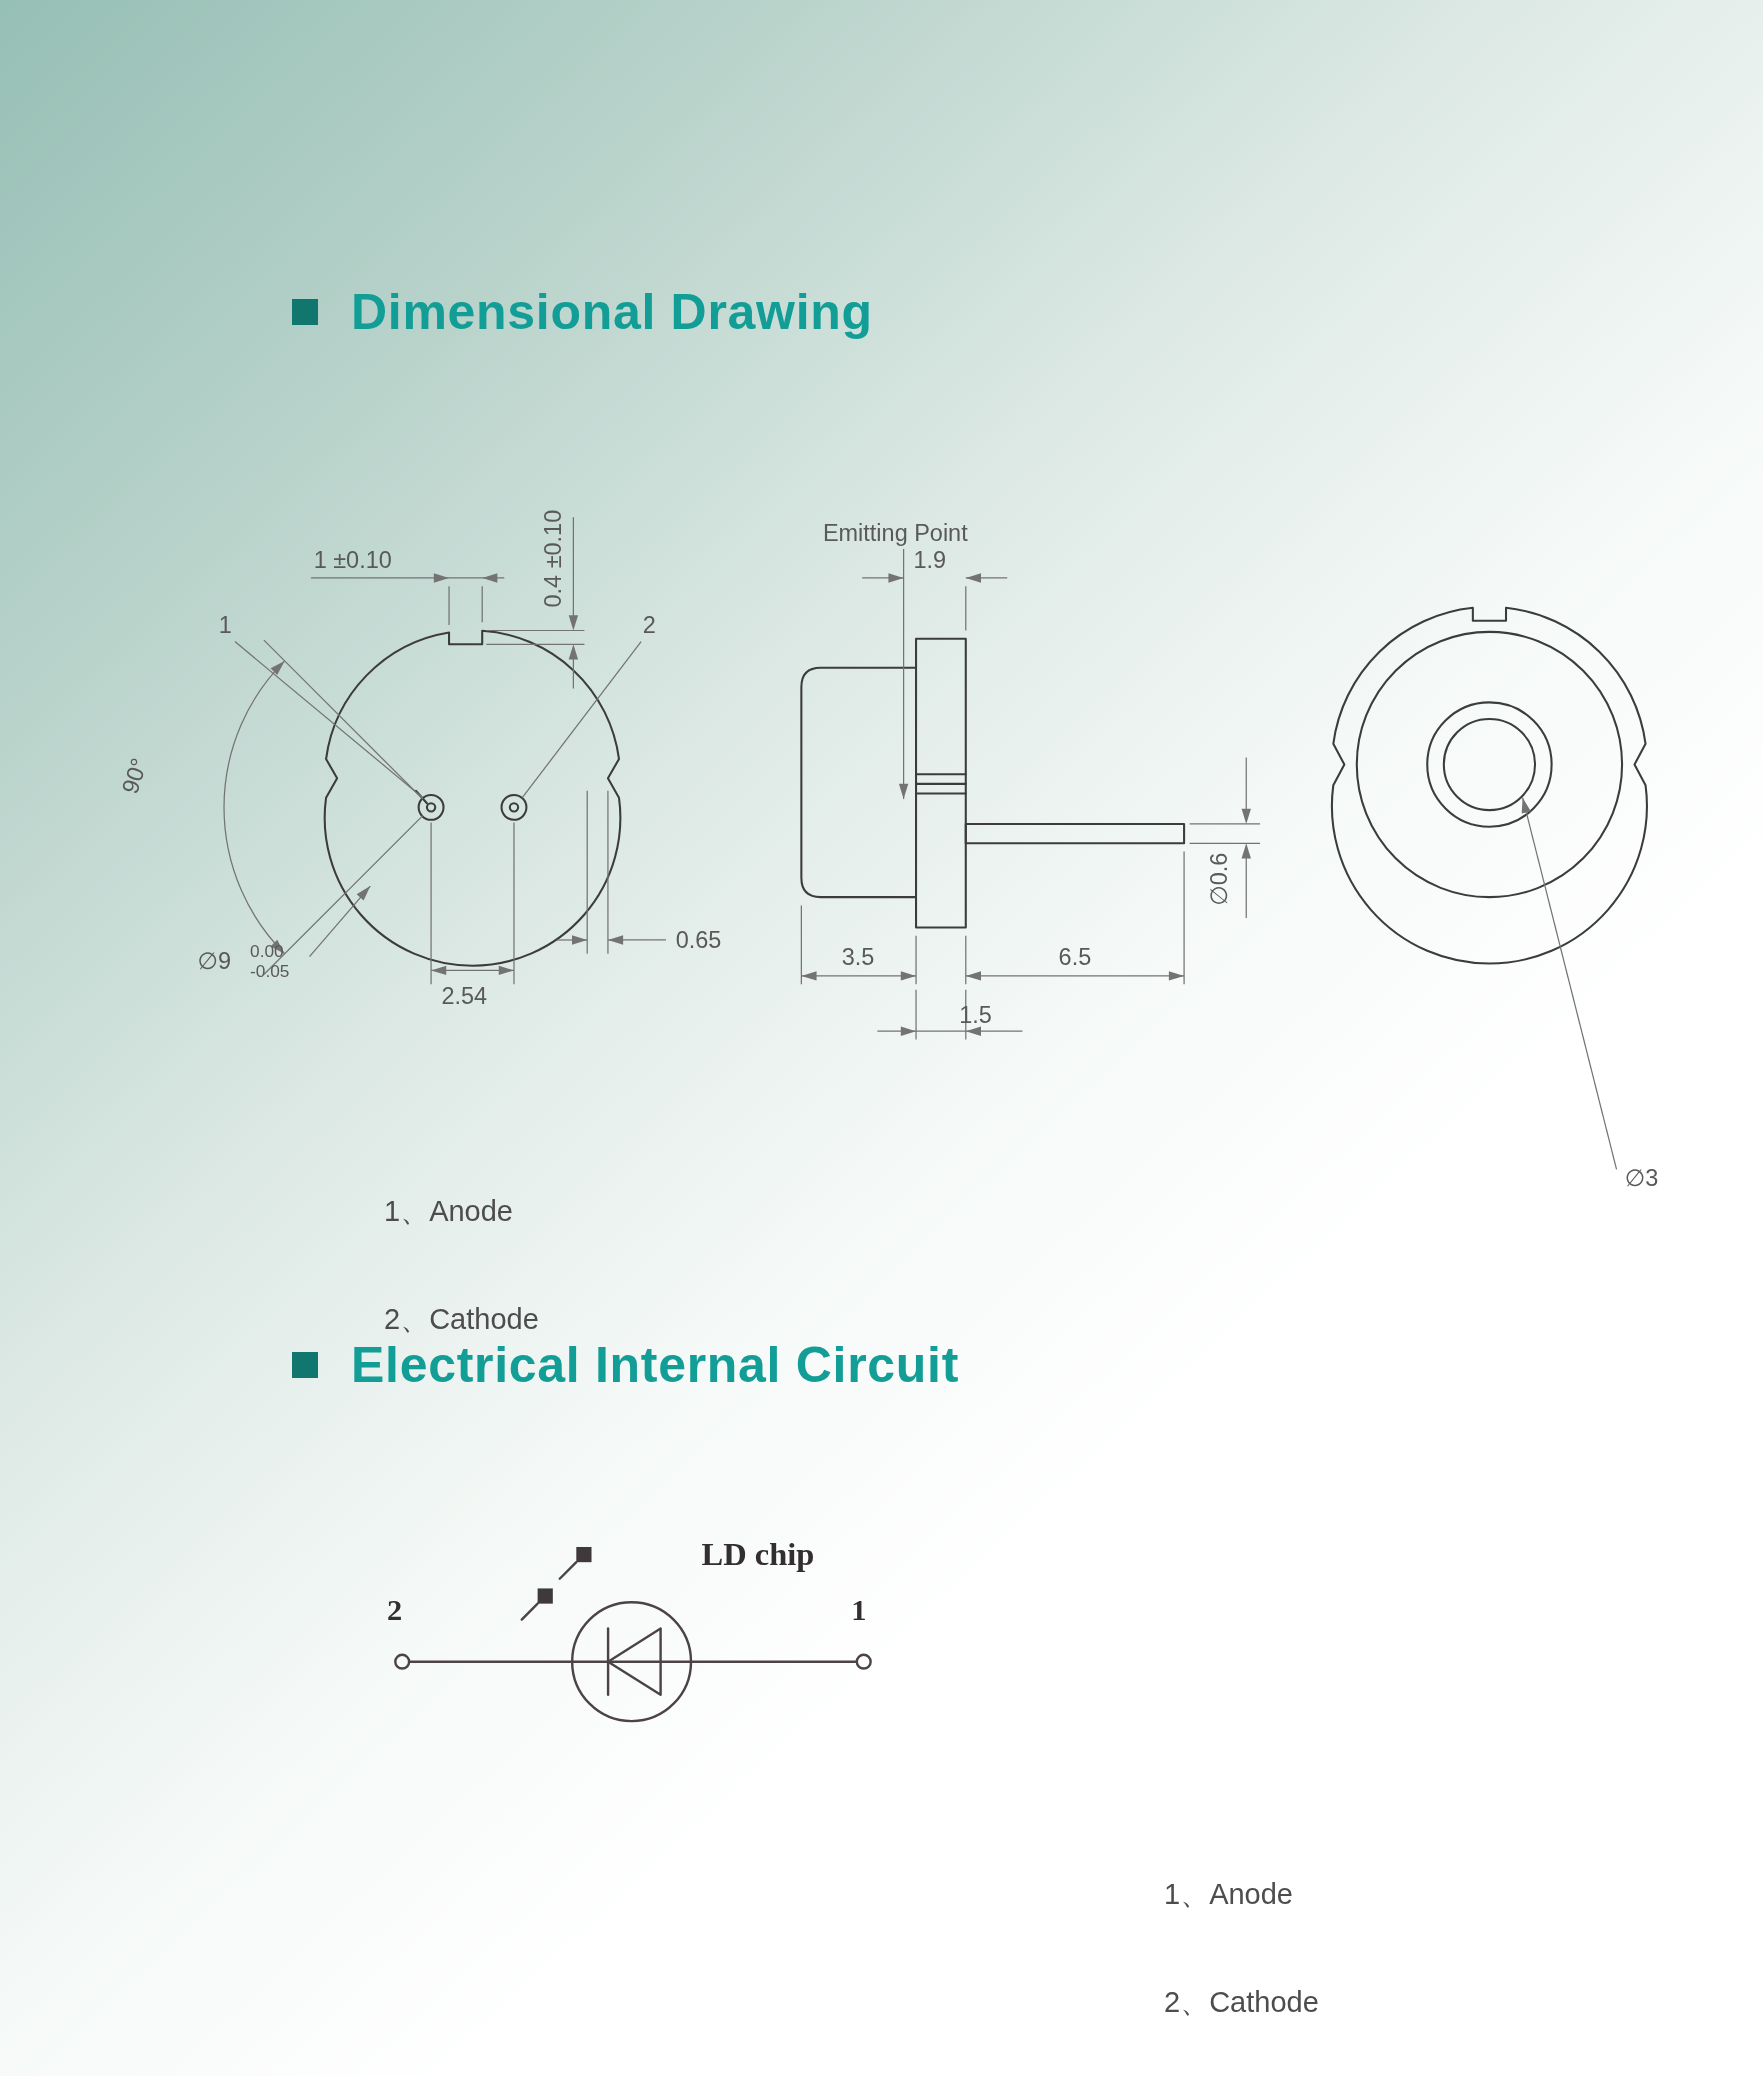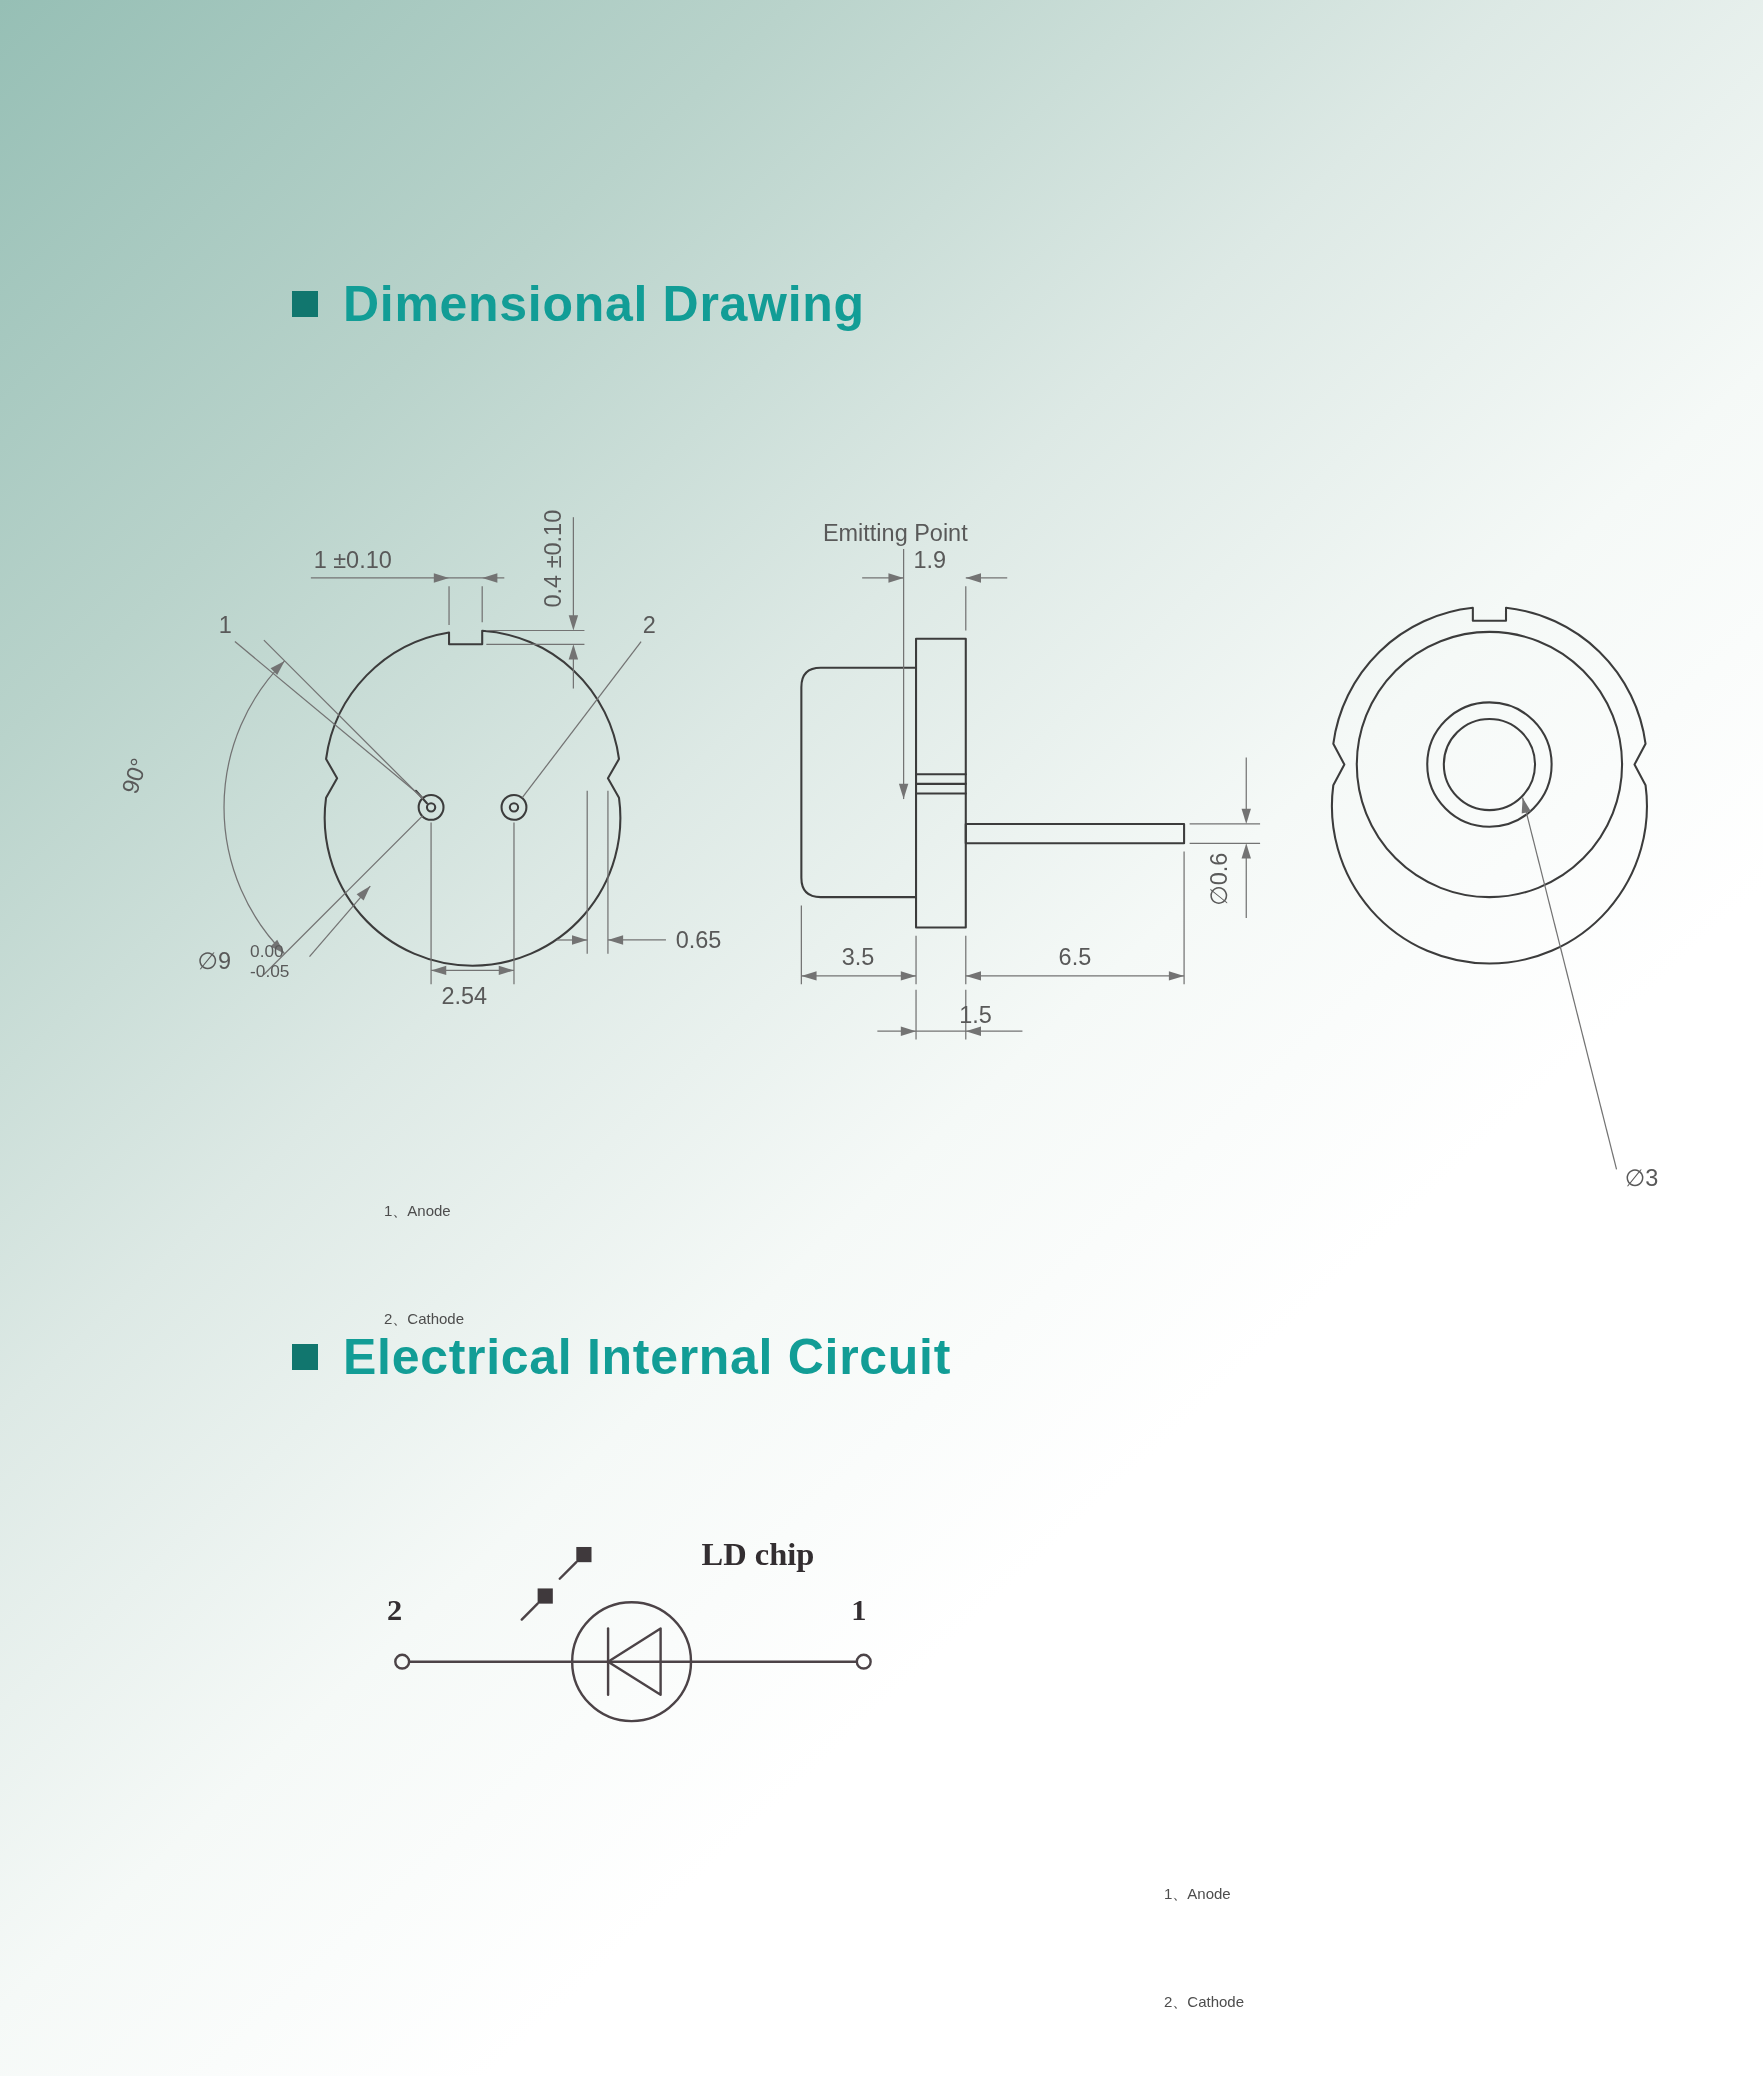--- a/index.html
+++ b/index.html
@@ -3,22 +3,22 @@
 <meta charset="utf-8">
 <style>
   html,body{margin:0;padding:0;}
   body{
     width:1763px;height:2077px;position:relative;overflow:hidden;
     background:linear-gradient(137deg,#96bfb5 0%,#b9d3cb 20%,#dde9e5 38%,#f5f9f7 54%,#ffffff 68%);
     font-family:"Liberation Sans",sans-serif;
   }
   .section-header{position:absolute;display:flex;align-items:center;gap:21px;}
   .bullet{width:26px;height:26px;background:#11766e;flex:0 0 auto;}
-  .section-title{margin:4px;font-size:50px;font-weight:bold;color:#129d96;letter-spacing:0.7px;}
-  .legend{position:absolute;font-size:15px;color:#4d4d4d;line-height:36px;white-space:pre;}
+  .section-title{margin:12px;font-size:50px;font-weight:bold;color:#129d96;letter-spacing:0.7px;}
+  .legend{position:absolute;font-size:29px;color:#4d4d4d;line-height:36px;white-space:pre;}
   svg{position:absolute;}
   
   .ln{stroke:#3c3c3c;stroke-width:1.5;fill:none;stroke-linejoin:round;stroke-linecap:round;}
   .dim{stroke:#737373;stroke-width:0.9;fill:none;}
   .arwf{fill:#737373;stroke:none;}
   .dtxt{font-family:"Liberation Sans",sans-serif;font-size:17px;fill:#595959;}
   .dtxts{font-family:"Liberation Sans",sans-serif;font-size:12.5px;fill:#595959;}
   
   .cln{stroke:#4c4347;stroke-width:3.5;fill:none;stroke-linecap:round;stroke-linejoin:round;}
   .cfill{fill:#3f393c;stroke:none;}

